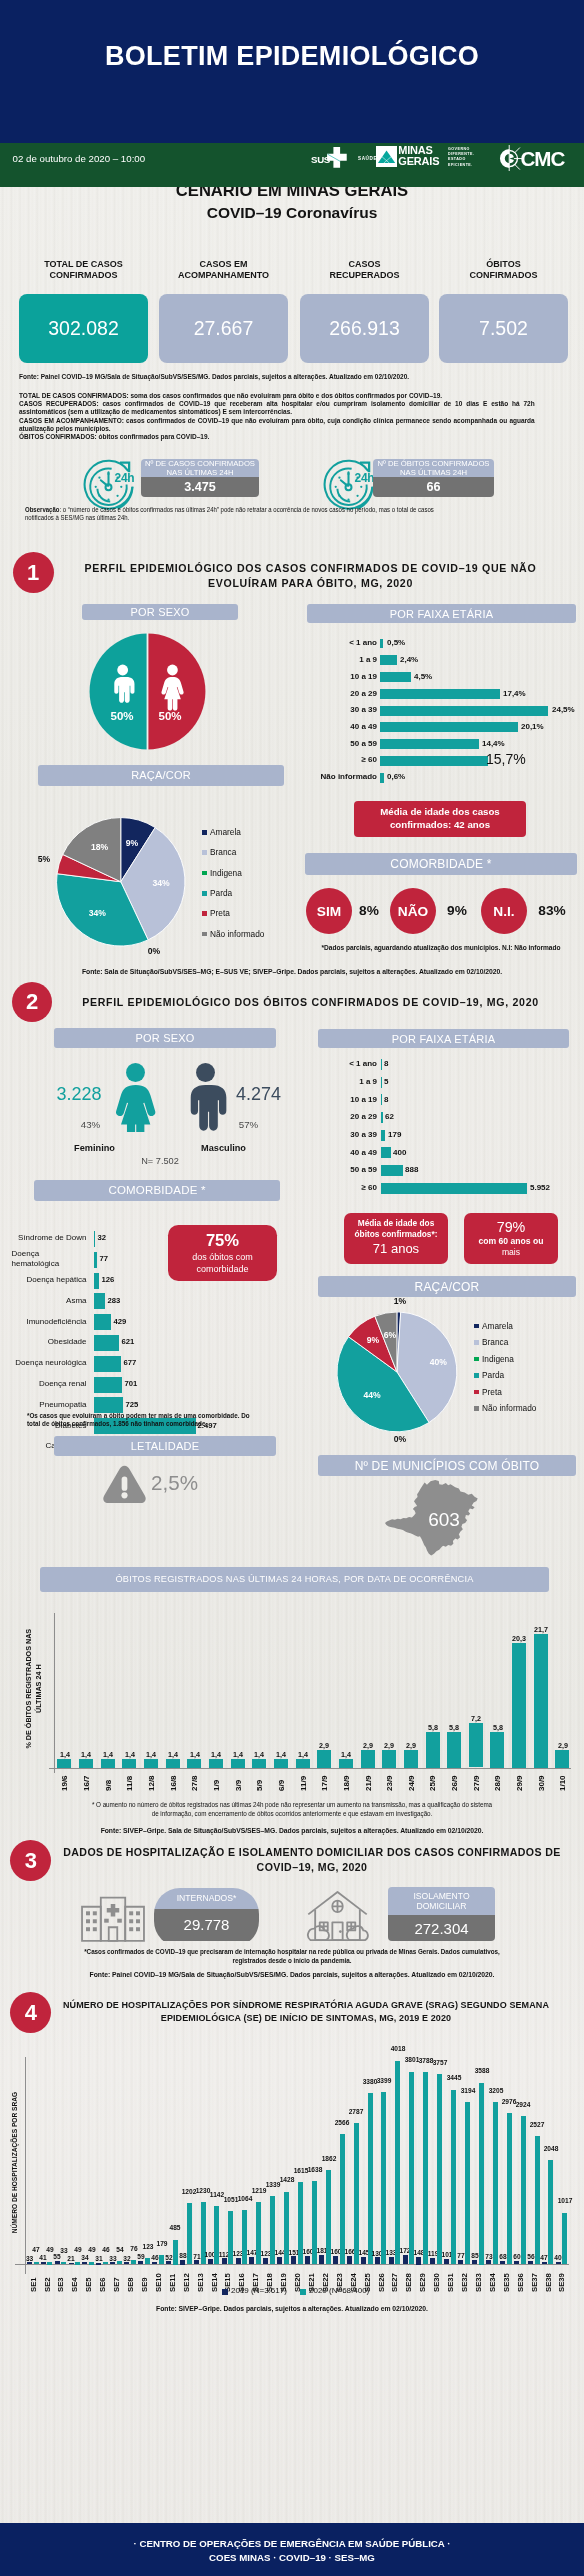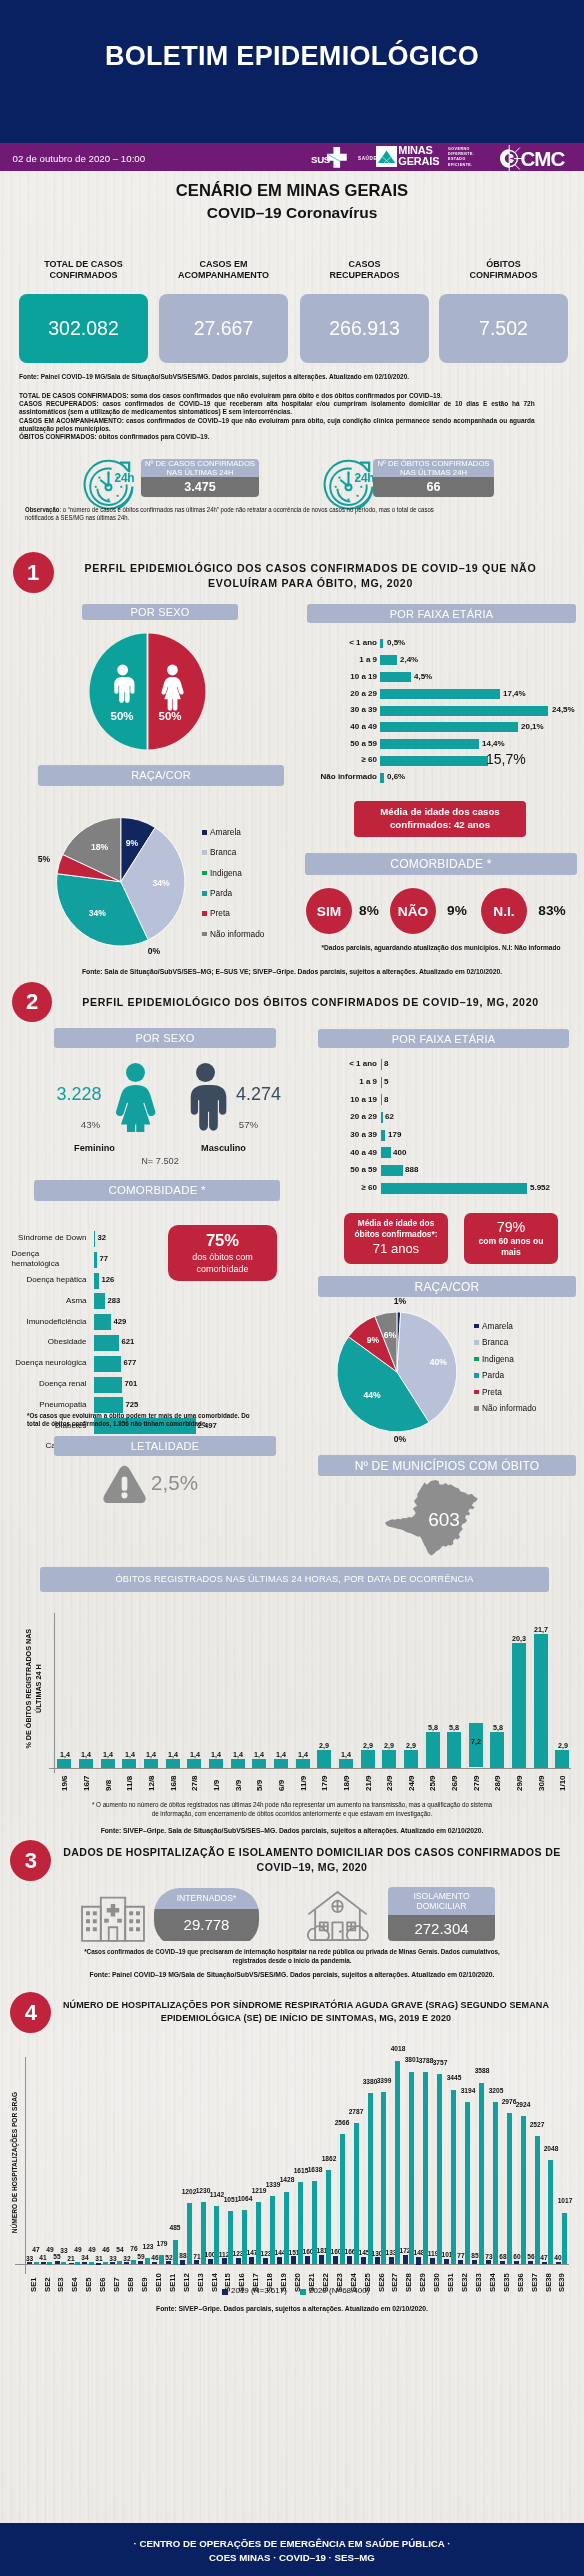--- a/index.html
+++ b/index.html
@@ -17,21 +17,21 @@
     z-index:0;
   }
   .lay{position:absolute;z-index:2;}
   .abs{position:absolute;}
   
   #hdr{left:0;top:0;width:584px;height:143px;background:#0a2161;z-index:3;}
   #hdr-title{position:absolute;left:0;top:41px;width:584px;text-align:center;color:#fff;
     font-size:27px;font-weight:700;letter-spacing:0.3px;}
   #hdr-sub{position:absolute;left:0;top:83px;width:584px;text-align:center;color:#fff;
     font-size:13px;font-weight:600;}
-  #band{left:0;top:143px;width:584px;height:28px;background:#701a75;z-index:3;}
+  #band{left:0;top:143px;width:584px;height:44px;background:#14532d;z-index:3;}
   #band-date{position:absolute;left:12.6px;top:9.7px;color:#fff;font-size:9.7px;font-weight:400;}
   .bluebar{background:#a9b4cc;border-radius:2.9px;color:#fff;display:flex;align-items:center;
     justify-content:center;font-size:11px;letter-spacing:0.2px;}
   .numcircle{border-radius:50%;background:#c0243c;color:#fff;display:flex;align-items:center;
     justify-content:center;font-weight:700;}
   .src{color:#111;font-size:6.8px;font-weight:700;text-align:center;letter-spacing:-0.03px;}
   .srcl{color:#111;font-size:6.8px;font-weight:700;text-align:left;transform:scaleX(0.955);transform-origin:left top;}
   .note{color:#111;font-size:6.8px;font-weight:700;line-height:8.2px;transform:scaleX(0.955);transform-origin:left top;}
   .sectitle{color:#141414;font-size:10.6px;font-weight:700;text-align:center;line-height:15px;letter-spacing:0.7px;}
   
@@ -450,21 +450,21 @@
 </div>
 
 <div class="lay redbox" style="left:344px;top:1213px;width:104px;height:51px;border-radius:6.9px;">
   <div style="font-size:8.3px;line-height:11px;font-weight:700;">Média de idade dos</div>
   <div style="font-size:8.3px;line-height:11px;font-weight:700;">óbitos confirmados*:</div>
   <div style="font-size:13px;line-height:18.3px;font-weight:500;">71 anos</div>
 </div>
 <div class="lay redbox" style="left:464px;top:1213px;width:94px;height:51px;border-radius:6.9px;">
   <div style="font-size:14.3px;font-weight:500;line-height:17px;">79%</div>
   <div style="font-size:8.6px;line-height:11.5px;font-weight:700;">com 60 anos ou</div>
-  <div style="font-size:8.6px;line-height:11.5px;font-weight:700;">mais</div>
+  <div style="font-size:8.6px;line-height:11.5px;font-weight:400;">mais</div>
 </div>
 <div class="lay bluebar" style="left:318px;top:1276px;width:258px;height:21px;font-size:12px;">RAÇA/COR</div>
 <div class="lay" id="s2-race-pie" style="left:337px;top:1312px;width:252px;height:143px;">
     <svg width="121" height="121" style="position:absolute;left:0;top:0;" viewBox="0 0 212 212">
       <path d="M 105 105 L 105.00 0.00 A 105 105 0 0 1 111.59 0.21 Z" fill="#12265e" stroke="#ffffff" stroke-width="1.6"></path>
       <path d="M 105 105 L 111.59 0.21 A 105 105 0 0 1 161.26 193.65 Z" fill="#b8c1d8" stroke="#ffffff" stroke-width="1.6"></path>
       <path d="M 105 105 L 161.26 193.65 A 105 105 0 0 1 20.05 43.28 Z" fill="#12a09e" stroke="#ffffff" stroke-width="1.6"></path>
       <path d="M 105 105 L 20.05 43.28 A 105 105 0 0 1 66.35 7.37 Z" fill="#c0243c" stroke="#ffffff" stroke-width="1.6"></path>
       <path d="M 105 105 L 66.35 7.37 A 105 105 0 0 1 105.00 0.00 Z" fill="#808080" stroke="#ffffff" stroke-width="1.6"></path>
     </svg>
@@ -603,21 +603,21 @@
     <div class="abs" style="left:425px;top:119px;width:16px;text-align:center;font-size:7.2px;font-weight:700;color:#111;">5,8</div>
     <div class="abs" style="left:415px;top:168px;width:34px;height:19px;">
       <span style="position: absolute; left: 17px; top: 19px; font-size: 8px; font-weight: 700; color: rgb(17, 17, 17); white-space: nowrap; transform: rotate(-90deg); transform-origin: 0px 0px; line-height: 8px; margin-left: -2.9px;">25/9</span>
     </div>
     <div class="abs" style="left:447px;top:128px;width:14.3px;height:36px;background:#12a09e;"></div>
     <div class="abs" style="left:446px;top:119px;width:16px;text-align:center;font-size:7.2px;font-weight:700;color:#111;">5,8</div>
     <div class="abs" style="left:437px;top:168px;width:34px;height:19px;">
       <span style="position: absolute; left: 17px; top: 19px; font-size: 8px; font-weight: 700; color: rgb(17, 17, 17); white-space: nowrap; transform: rotate(-90deg); transform-origin: 0px 0px; line-height: 8px; margin-left: -2.9px;">26/9</span>
     </div>
     <div class="abs" style="left:469px;top:119px;width:14.3px;height:44px;background:#12a09e;"></div>
-    <div class="abs" style="left:468px;top:110px;width:16px;text-align:center;font-size:7.2px;font-weight:700;color:#111;margin-top:23px;">7,2</div>
+    <div class="abs" style="left:468px;top:110px;width:16px;text-align:center;font-size:7.2px;font-weight:700;color:#111;">7,2</div>
     <div class="abs" style="left:459px;top:168px;width:34px;height:19px;">
       <span style="position: absolute; left: 17px; top: 19px; font-size: 8px; font-weight: 700; color: rgb(17, 17, 17); white-space: nowrap; transform: rotate(-90deg); transform-origin: 0px 0px; line-height: 8px; margin-left: -2.9px;">27/9</span>
     </div>
     <div class="abs" style="left:490px;top:128px;width:14.3px;height:36px;background:#12a09e;"></div>
     <div class="abs" style="left:490px;top:119px;width:16px;text-align:center;font-size:7.2px;font-weight:700;color:#111;">5,8</div>
     <div class="abs" style="left:480px;top:168px;width:34px;height:19px;">
       <span style="position: absolute; left: 17px; top: 19px; font-size: 8px; font-weight: 700; color: rgb(17, 17, 17); white-space: nowrap; transform: rotate(-90deg); transform-origin: 0px 0px; line-height: 8px; margin-left: -2.9px;">28/9</span>
     </div>
     <div class="abs" style="left:512px;top:39px;width:14.3px;height:125px;background:#12a09e;"></div>
     <div class="abs" style="left:511px;top:30px;width:16px;text-align:center;font-size:7.2px;font-weight:700;color:#111;">20,3</div>

